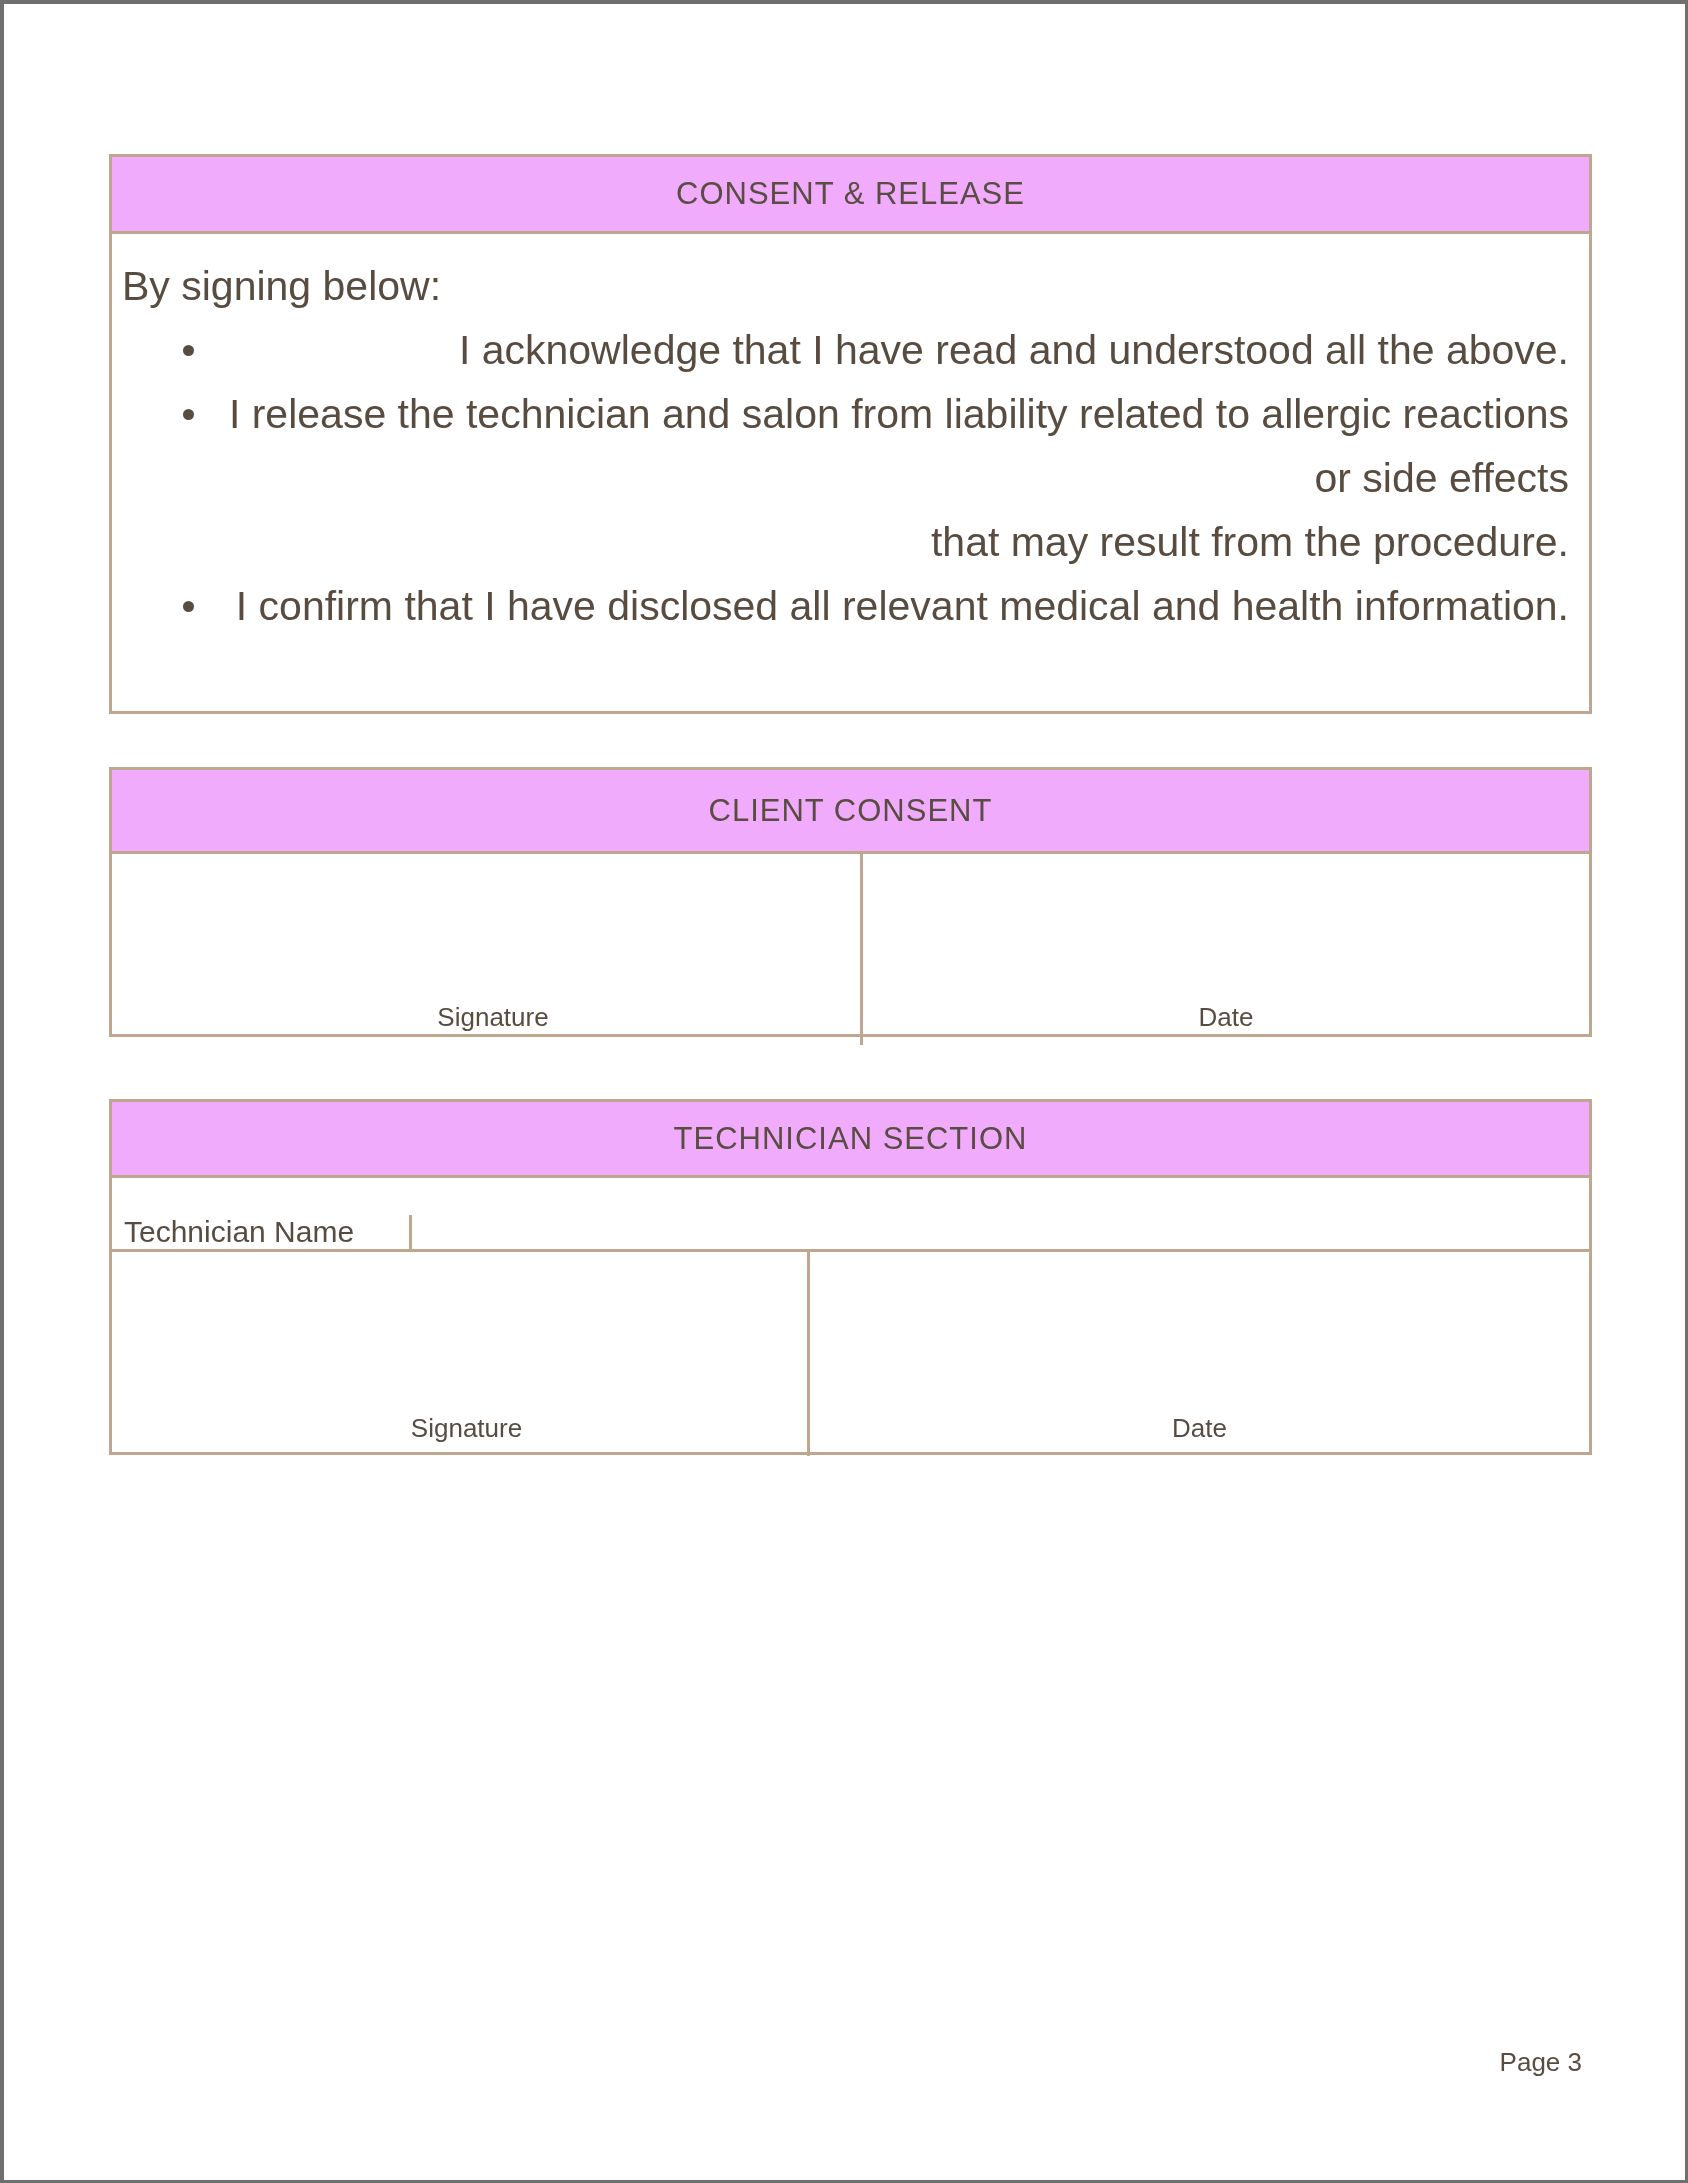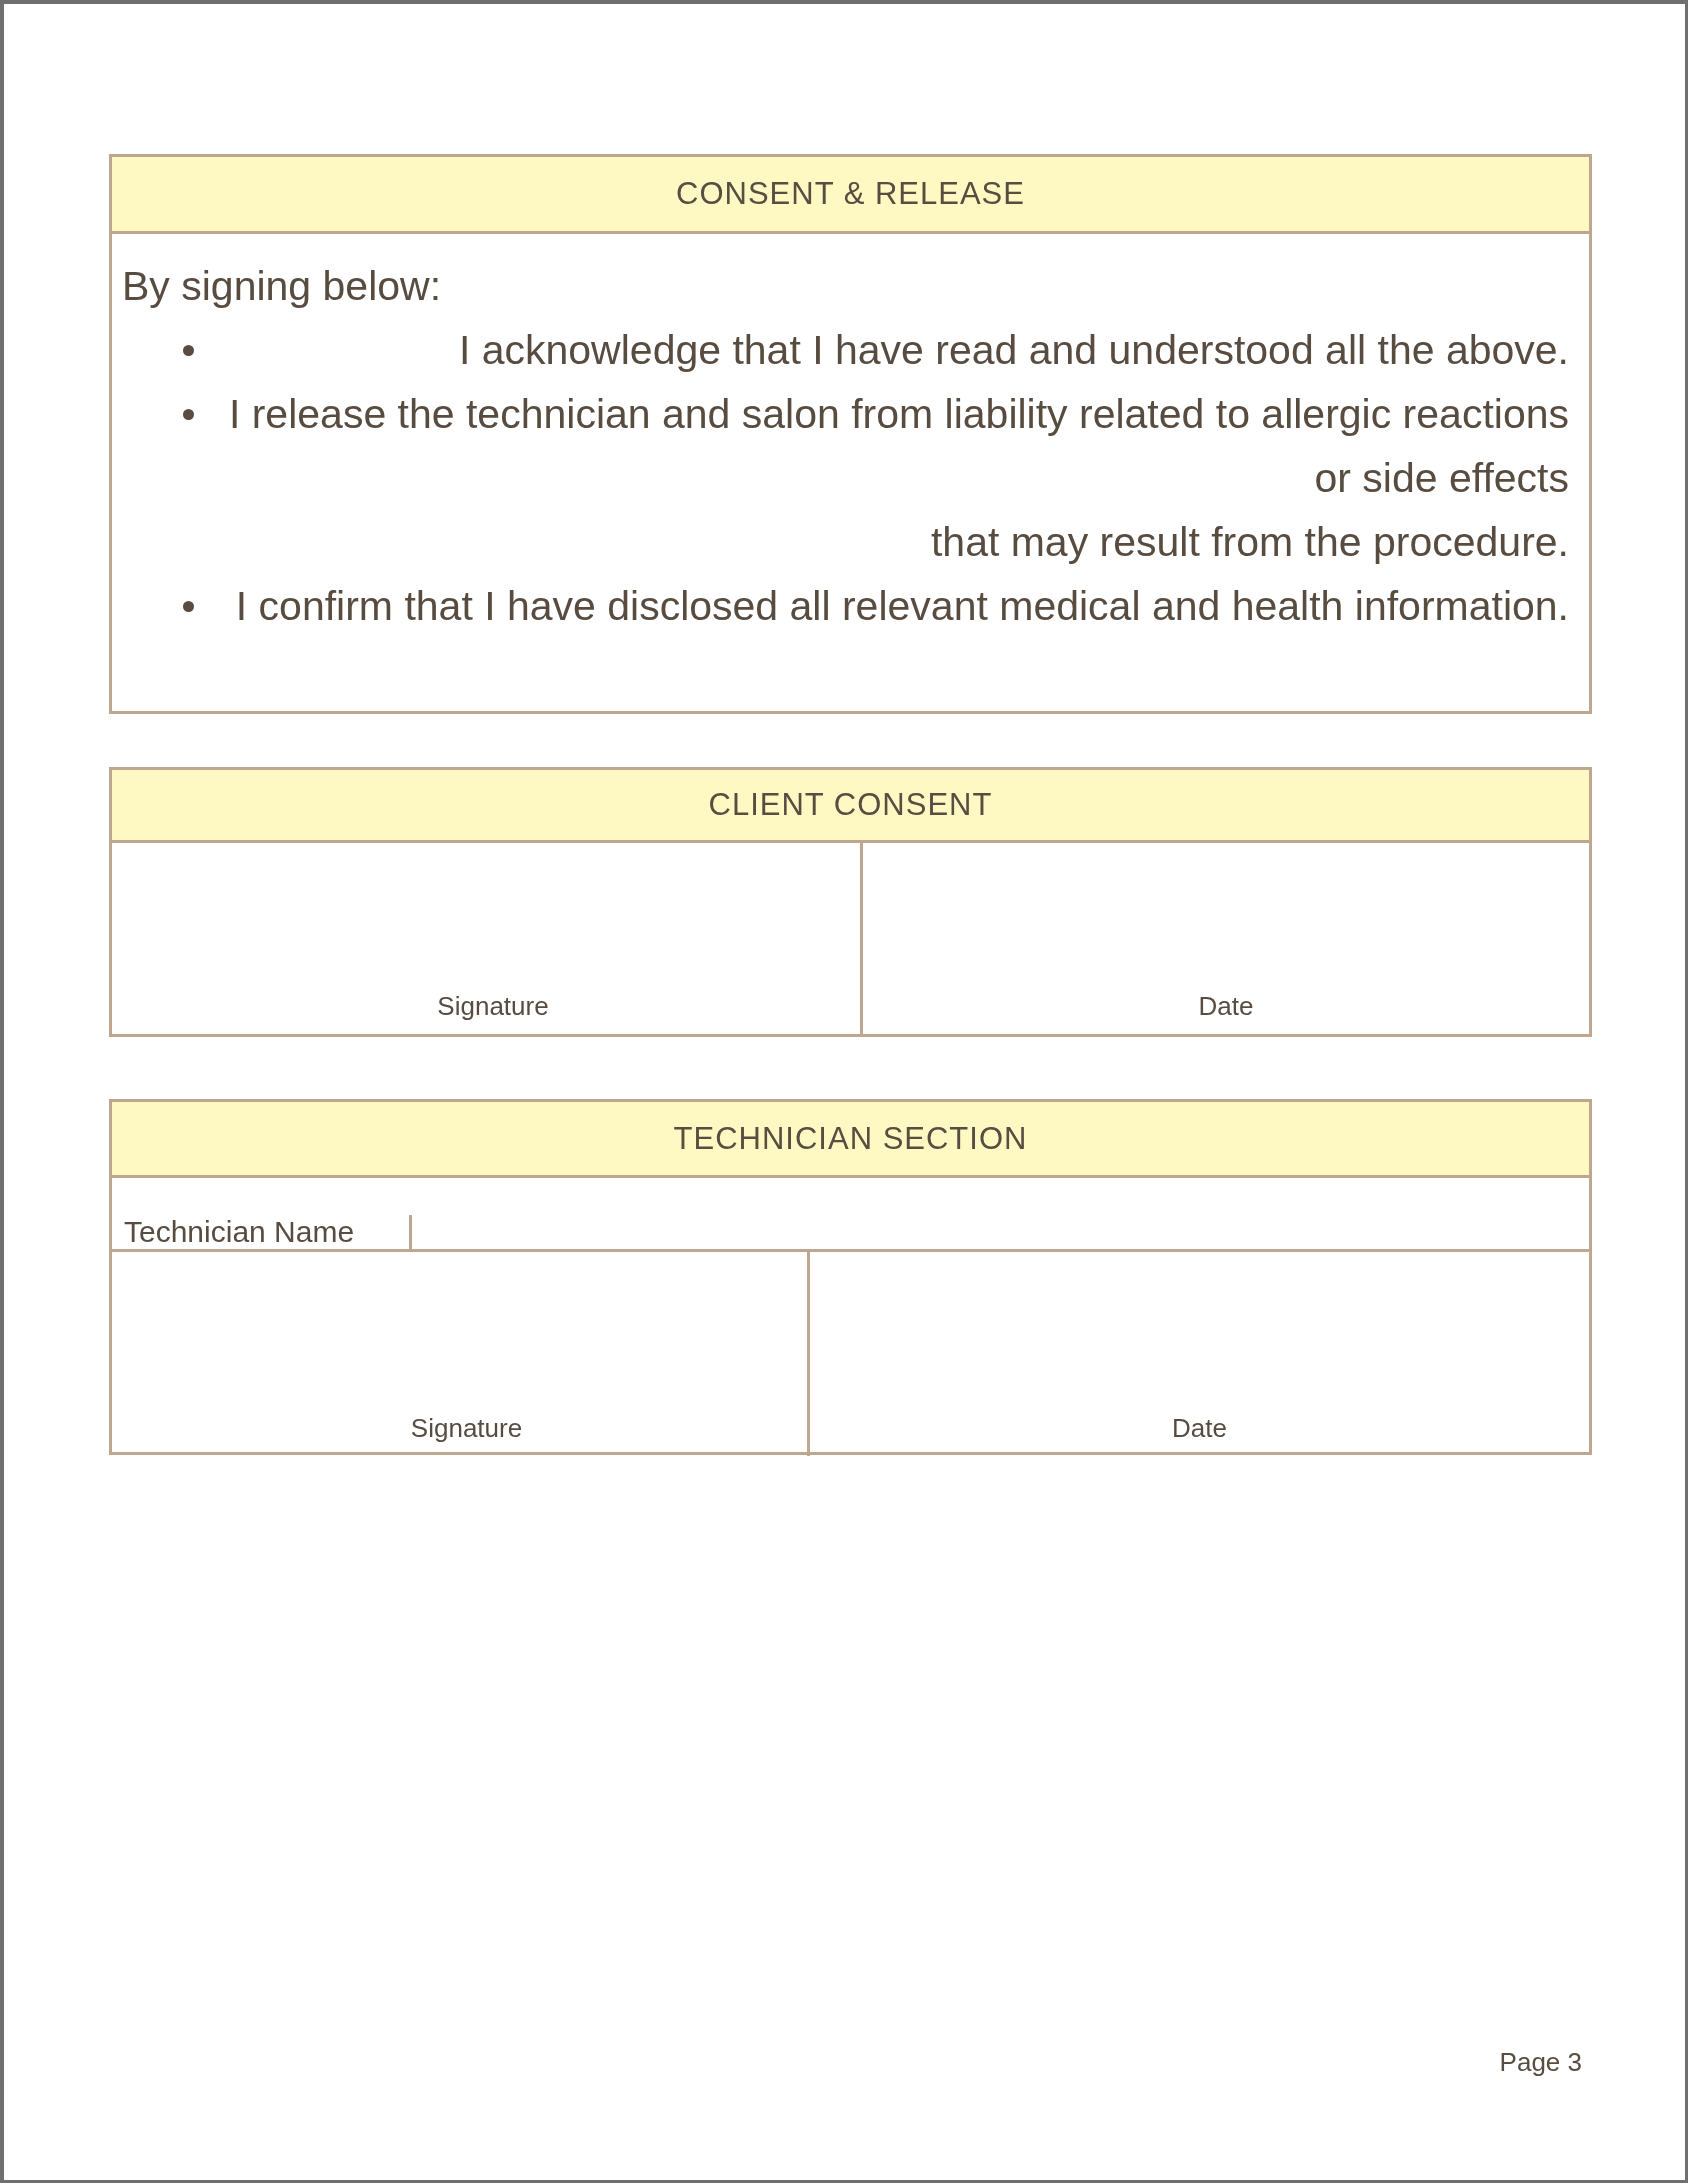--- a/index.html
+++ b/index.html
@@ -16,21 +16,21 @@
     border: 4px solid #6f6f6f;
   }
   .box {
     position: absolute;
     left: 105px;
     width: 1483px;
     border: 3px solid #bfa78f;
     background: #ffffff;
   }
   .box-header {
-    background: #fef9c3;
+    background: #f0abfc;
     border-bottom: 3px solid #bfa78f;
     display: flex; align-items: center; justify-content: center;
     font-size: 31px;
     letter-spacing: 1px;
     color: #594d42;
   }
   
   .consent-box { top: 150px; height: 560px; }
   .consent-box .box-header { height: 77px; }
   .consent-body {
@@ -47,21 +47,21 @@
   .consent-list li .dot {
     position: absolute;
     left: 61px; top: 27px;
     width: 11px; height: 11px;
     border-radius: 50%;
     background: #584c41;
   }
   .bullet-text { white-space: pre-line; }
   
   .client-box { top: 763px; height: 270px; }
-  .client-box .box-header { height: 73px; }
+  .client-box .box-header { height: 84px; }
   .sig-row { display: flex; width: 100%; }
   .client-box .sig-row { height: 191px; }
   .sig-cell {
     display: flex; flex-direction: column;
     justify-content: flex-end; align-items: center;
     padding-bottom: 12px;
     font-size: 26px;
   }
   .cell-divider { border-right: 3px solid #bfa78f; padding-left: 14px; }
   .client-box .sig-cell.left { width: 751px; }

